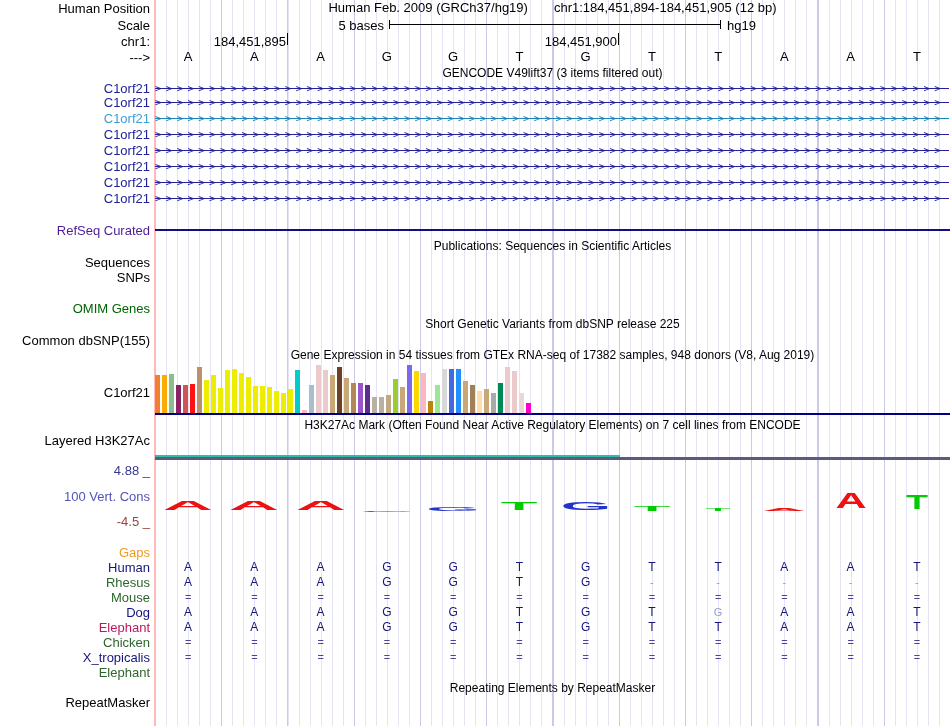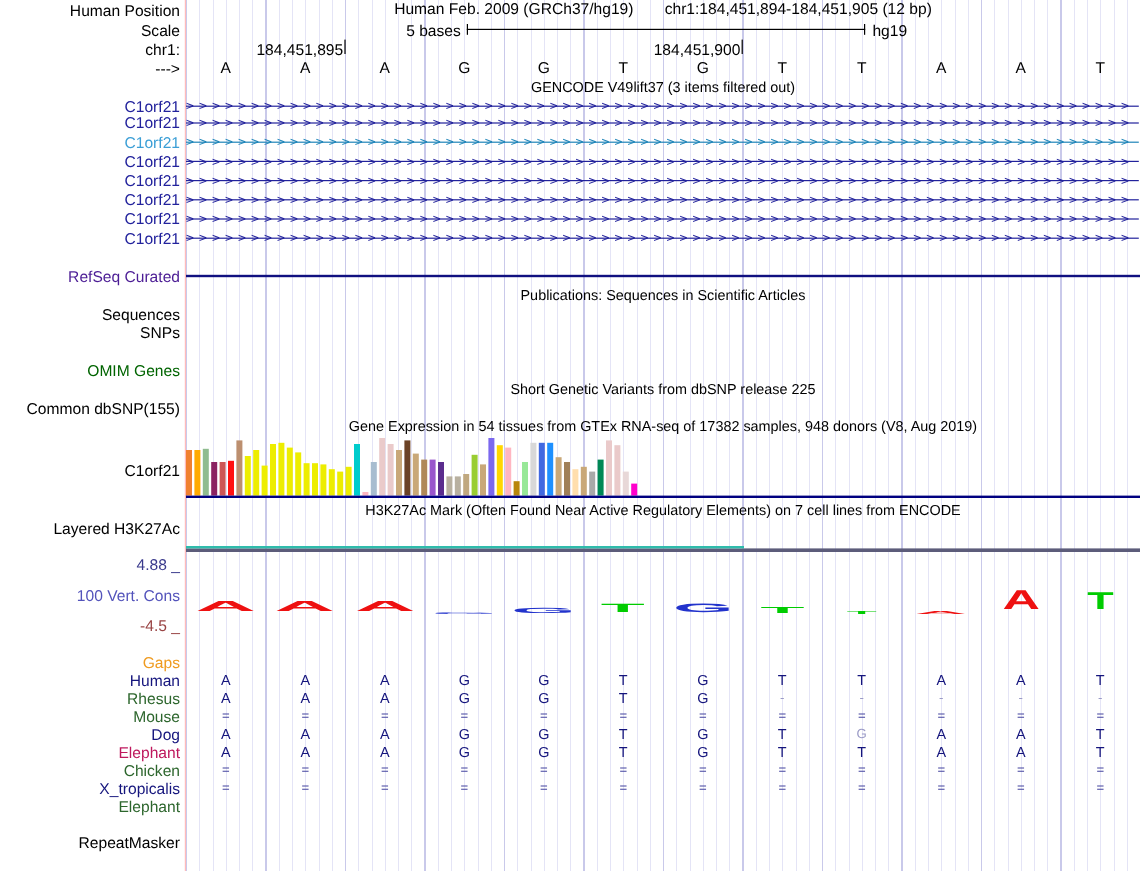--- a/index.html
+++ b/index.html
@@ -273,15 +273,16 @@
       <span class="mcell" style="left: 519.375px; top: 651px; color: rgb(70, 70, 160); font-size: 11px;">=</span>
       <span class="mcell" style="left: 585.625px; top: 651px; color: rgb(70, 70, 160); font-size: 11px;">=</span>
       <span class="mcell" style="left: 651.875px; top: 651px; color: rgb(70, 70, 160); font-size: 11px;">=</span>
       <span class="mcell" style="left: 718.125px; top: 651px; color: rgb(70, 70, 160); font-size: 11px;">=</span>
       <span class="mcell" style="left: 784.375px; top: 651px; color: rgb(70, 70, 160); font-size: 11px;">=</span>
       <span class="mcell" style="left: 850.625px; top: 651px; color: rgb(70, 70, 160); font-size: 11px;">=</span>
       <span class="mcell" style="left: 916.875px; top: 651px; color: rgb(70, 70, 160); font-size: 11px;">=</span>
       <div class="lbl" style="top: 666px; color: rgb(45, 102, 45);">Elephant</div>
     </div>
 
+  <div class="ctitle" style="top:682px">Repeating Elements by RepeatMasker</div>
   <div class="lbl" style="top:696px">RepeatMasker</div>
 
 </div>
 
 </body></html>

